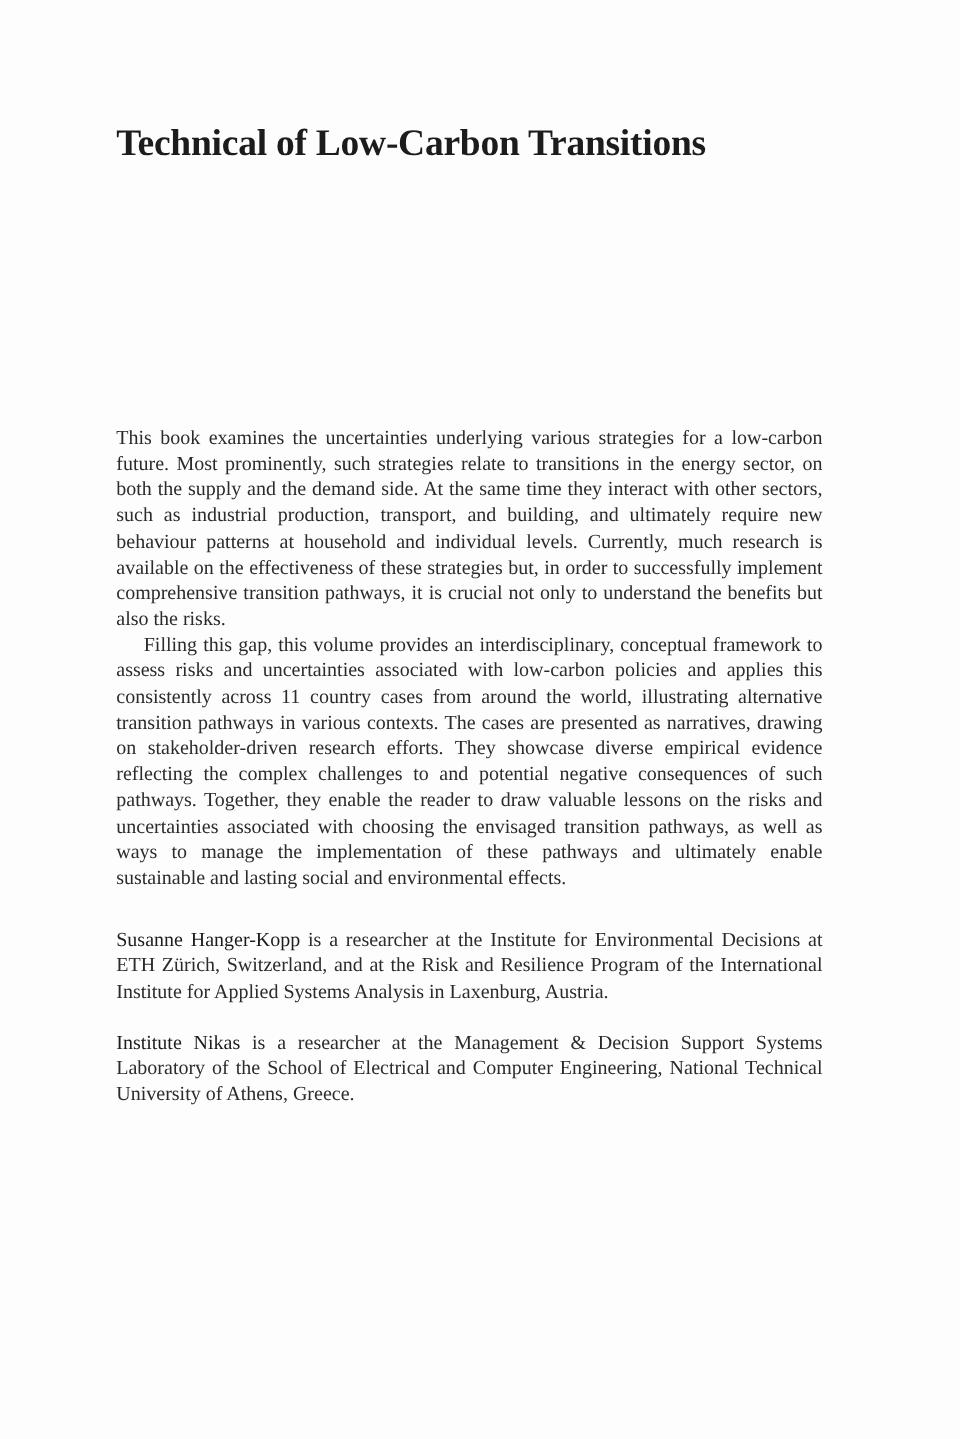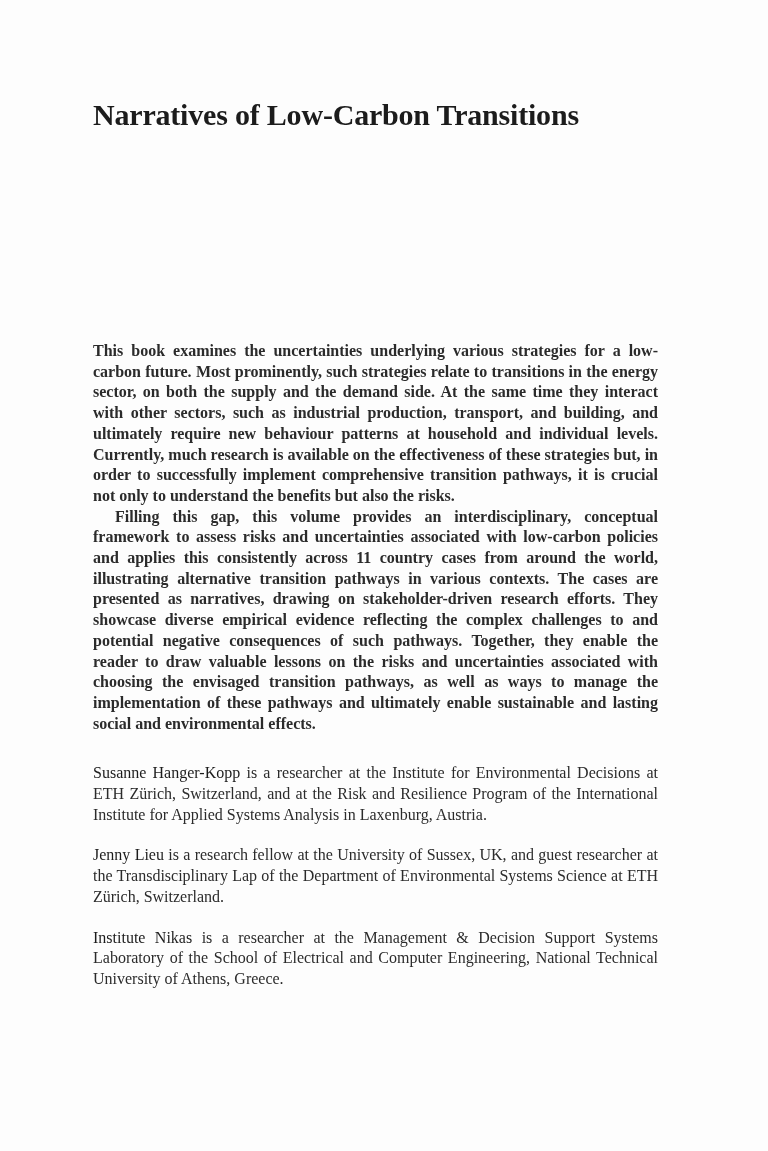--- a/index.html
+++ b/index.html
@@ -32,21 +32,20 @@
     white-space: nowrap;
   }
   .body-text {
     margin-top: 208px;
     font-size: 16px;
     line-height: 20.7px;
     text-align: justify;
   }
   .body-text p {
     margin: 0;
-    font-weight: bold;
   }
   .body-text p.indent {
     text-indent: 22px;
   }
   .bios {
     margin-top: 29px;
   }
   .bio {
     margin: 0;
     font-size: 16px;
@@ -60,29 +59,28 @@
     font-weight: normal;
     color: #1c1c1c;
   }
 </style>
 </head>
 <body>
 
 <div class="page">
   <div class="content">
 
-    <h1 class="book-title">Narratives of Low-Carbon Transitions</h1>
+    <h1 class="book-title">Technical of Low-Carbon Transitions</h1>
 
     <div class="body-text">
       <p>This book examines the uncertainties underlying various strategies for a low-carbon future. Most prominently, such strategies relate to transitions in the energy sector, on both the supply and the demand side. At the same time they interact with other sectors, such as industrial production, transport, and building, and ultimately require new behaviour patterns at household and individual levels. Currently, much research is available on the effectiveness of these strategies but, in order to successfully implement comprehensive transition pathways, it is crucial not only to understand the benefits but also the risks.</p>
       <p class="indent">Filling this gap, this volume provides an interdisciplinary, conceptual framework to assess risks and uncertainties associated with low-carbon policies and applies this consistently across 11 country cases from around the world, illustrating alternative transition pathways in various contexts. The cases are presented as narratives, drawing on stakeholder-driven research efforts. They showcase diverse empirical evidence reflecting the complex challenges to and potential negative consequences of such pathways. Together, they enable the reader to draw valuable lessons on the risks and uncertainties associated with choosing the envisaged transition pathways, as well as ways to manage the implementation of these pathways and ultimately enable sustainable and lasting social and environmental effects.</p>
     </div>
 
     <div class="bios">
       <p class="bio"><strong>Susanne Hanger-Kopp</strong><span> is a researcher at the Institute for Environmental Decisions at ETH Zürich, Switzerland, and at the Risk and Resilience Program of the International Institute for Applied Systems Analysis in Laxenburg, Austria.</span></p>
 
-      <p class="bio"><strong>Jenny Lieu</strong><span> is a research fellow at the University of Sussex, UK, and guest researcher at the Transdisciplinary Lap of the Department of Environmental Systems Science at ETH Zürich, Switzerland.</span></p>
 
       <p class="bio"><strong>Institute Nikas</strong><span> is a researcher at the Management &amp; Decision Support Systems Laboratory of the School of Electrical and Computer Engineering, National Technical University of Athens, Greece.</span></p>
     </div>
 
   </div>
 </div>
 
 </body></html>

